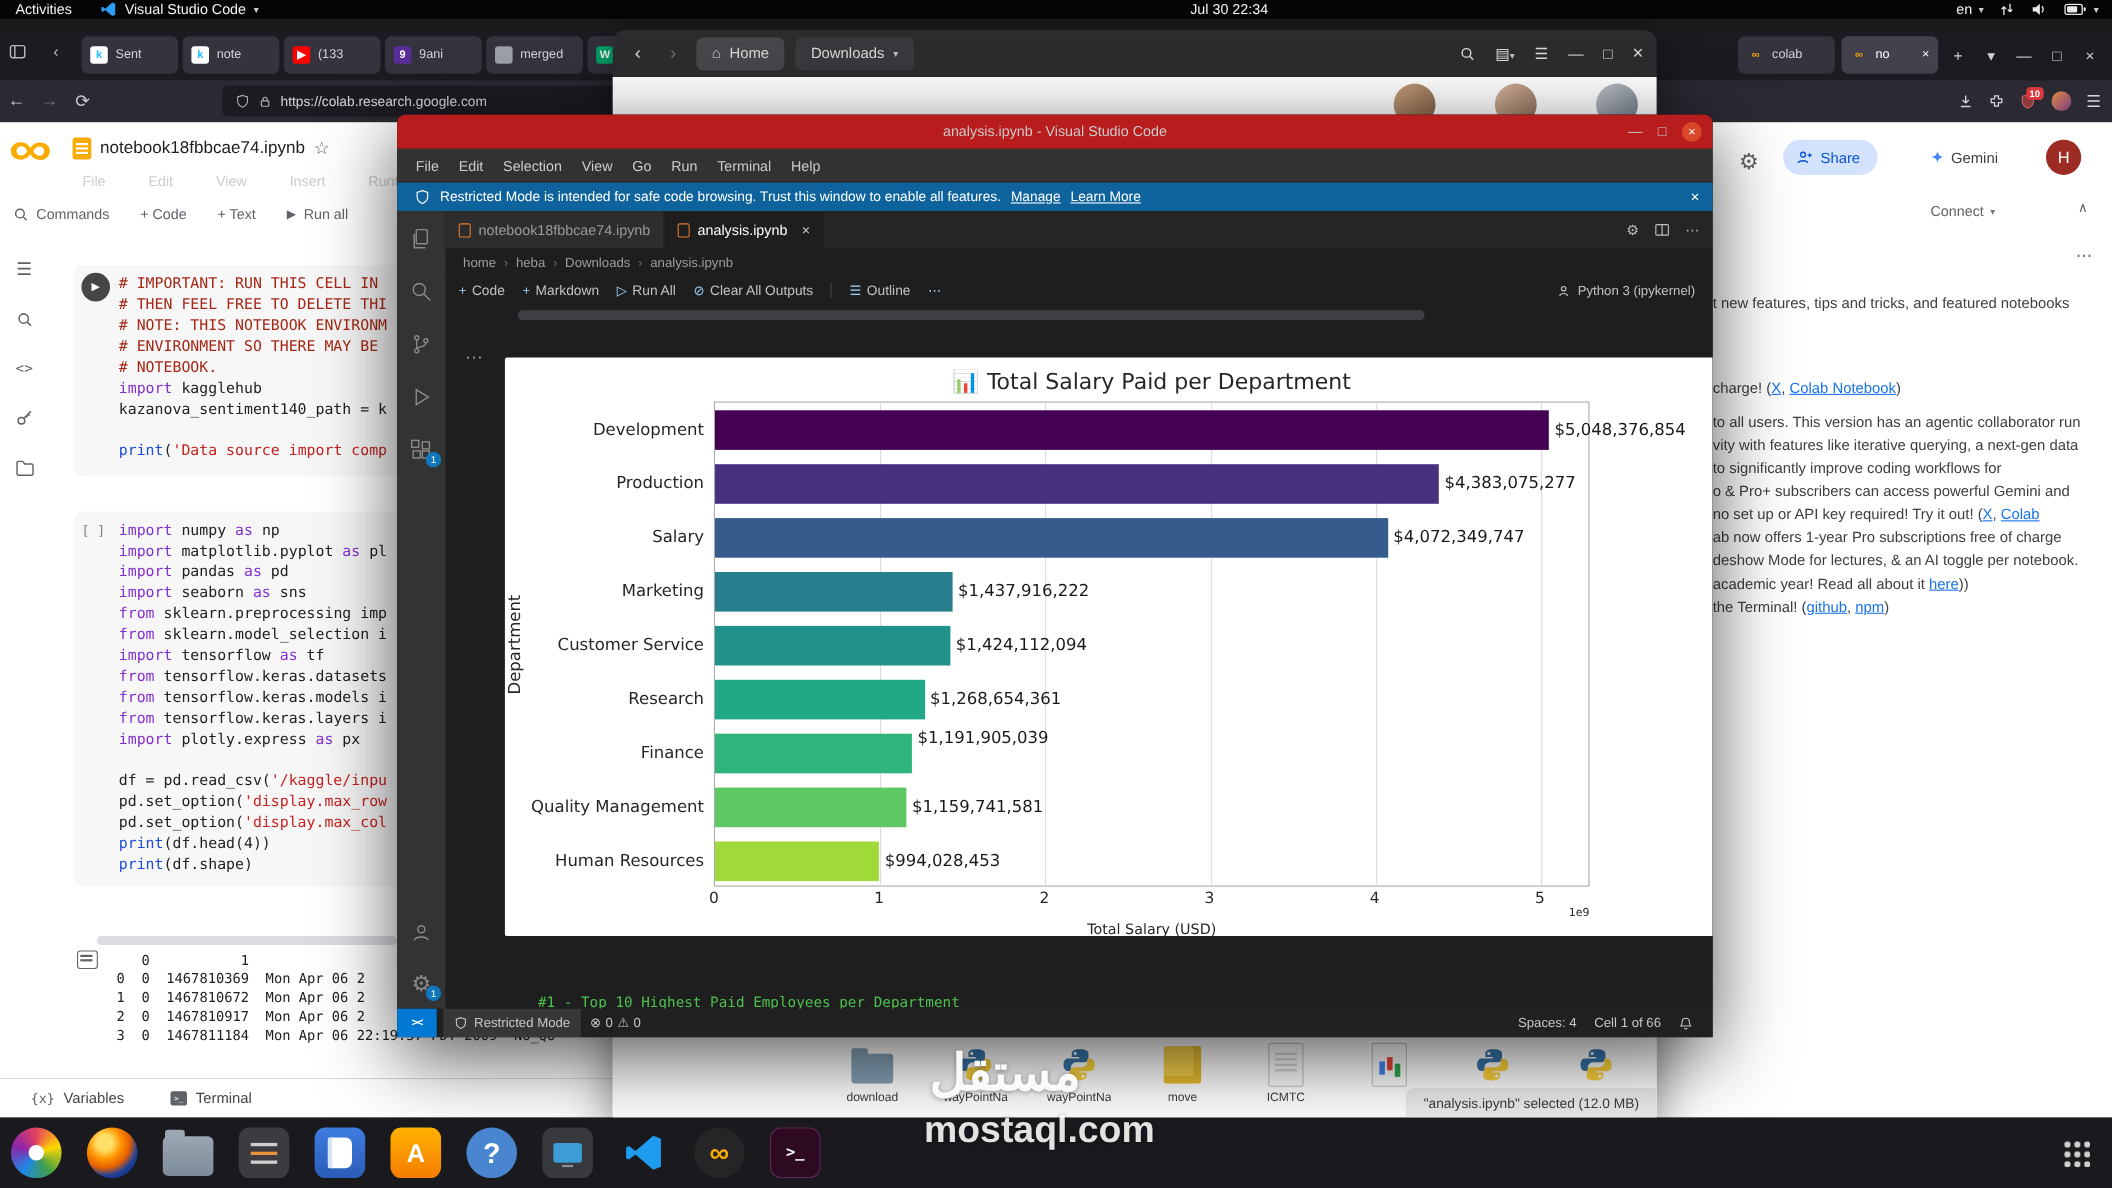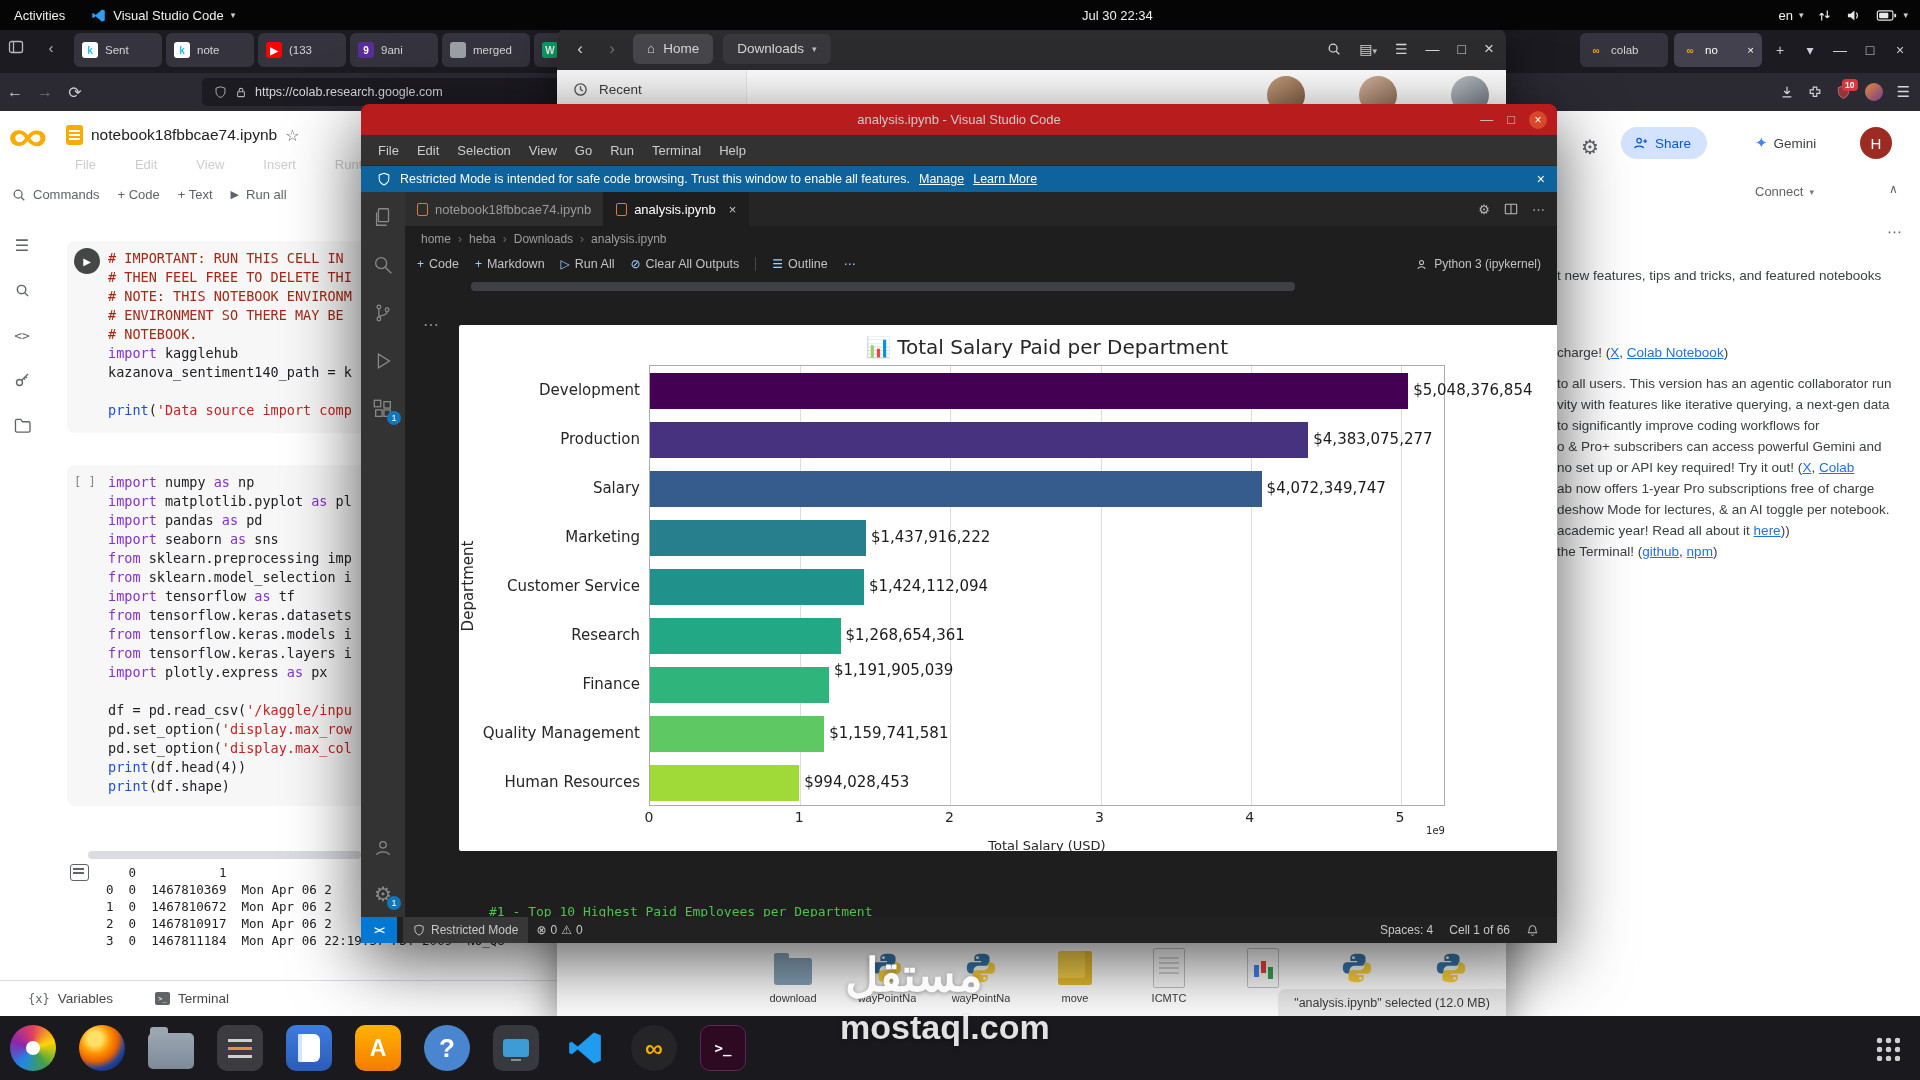--- a/index.html
+++ b/index.html
@@ -1,20 +1,20 @@
 <!DOCTYPE html>
 <html><head>
 <meta charset="utf-8">
 <style>
 *{margin:0;padding:0;box-sizing:border-box}
 html,body{width:1920px;height:1080px;overflow:hidden;background:#111;font-family:"Liberation Sans",sans-serif}
 .screen{position:relative;width:1920px;height:1080px;background:#1b1b1b;overflow:hidden}
 
 
-.topbar{position:absolute;left:0;top:0;width:1920px;height:30px;background:#050505;color:#f2f2f2;font-size:13px;display:flex;align-items:center;z-index:11}
+.topbar{position:absolute;left:0;top:0;width:1920px;height:17px;background:#050505;color:#f2f2f2;font-size:13px;display:flex;align-items:center;z-index:11}
 .tb-left{display:flex;align-items:center;gap:26px;padding-left:14px}
 .tb-item{display:flex;align-items:center;gap:6px;cursor:default}
 .tb-app{gap:7px}
 .tb-clock{position:absolute;left:1082px}
 .tb-right{position:absolute;right:12px;display:flex;align-items:center;gap:15px}
 .chev{font-size:9px;opacity:.85}
 
 
 .btabrow{position:absolute;left:0;top:27px;width:1920px;height:46px;background:#1c1b22;z-index:2}
 .bicon{position:absolute;top:12px;color:#b9b8c0;font-size:15px;width:22px;text-align:center}
@@ -38,21 +38,21 @@
 
 
 .page{position:absolute;left:0;top:111px;width:1920px;height:905px;background:#fff;z-index:1}
 .colab-logo{position:absolute;left:8px;top:0;font-size:44px;font-weight:bold;color:#f9ab00;transform:scaleX(1.25);transform-origin:left}
 .colab-titlerow{position:absolute;left:66px;top:14px;display:flex;align-items:center;gap:8px}
 .nbdoc-ic{width:17px;height:20px;background:#f9ab00;border-radius:3px;position:relative}
 .nbdoc-ic::after{content:"";position:absolute;left:3px;top:5px;width:11px;height:2px;background:#fff;box-shadow:0 4px 0 #fff,0 8px 0 #fff}
 .colab-title{font-size:15.5px;color:#202124}
 .colab-star{font-size:16px;color:#5f6368}
 .colab-menus{position:absolute;left:66px;top:46px;display:flex;gap:21px;font-size:13.5px;color:#202124}
-.colab-toolbar{position:absolute;left:12px;top:76px;display:flex;gap:18px;align-items:flex-start;font-size:13px;color:#5f6368}
+.colab-toolbar{position:absolute;left:12px;top:76px;display:flex;gap:28px;align-items:flex-start;font-size:13px;color:#5f6368}
 .ct-item{display:flex;align-items:center;gap:7px}
 .colab-rail{position:absolute;left:0;top:124px;width:44px;display:flex;flex-direction:column;gap:25px;align-items:center;color:#5f6368;font-size:16px}
 .rail-ic{height:20px;display:flex;align-items:center;justify-content:center}
 .code-mono{font-family:"DejaVu Sans Mono",monospace}
 .colab-cell{position:absolute;left:67px;width:294px;background:#f7f7f8;border-radius:8px 0 0 8px;overflow:hidden}
 #cell1{top:130px;height:192px}
 #cell2{top:354px;height:341px}
 .cell-play{position:absolute;left:7px;top:7px;width:26px;height:26px;border-radius:50%;background:#444746;color:#fff;display:flex;align-items:center;justify-content:center;font-size:10px}
 .cell-bracket{position:absolute;left:7px;top:10px;font:12px "DejaVu Sans Mono",monospace;color:#80868b}
 .cell-code{position:absolute;left:41px;top:8px;right:0;font:13.5px/19px "DejaVu Sans Mono",monospace;color:#202124;white-space:pre;overflow:hidden}
@@ -433,29 +433,20 @@
             </svg>
           </span>
         <span><span>▤</span><span class="chev">▾</span></span>
         <span>☰</span>
         <span>—</span>
         <span>□</span>
         <span style="font-size:17px">×</span>
       </div>
     </div>
     <div class="fm-body">
-      <div class="fm-sidebar">
-        <div class="fm-side-item">
-          <svg width="15" height="15" viewBox="0 0 16 16" fill="none" stroke="#555" stroke-width="1.4">
-              <circle cx="8" cy="8" r="6"></circle>
-              <path d="M8 4.5V8l2.5 1.5"></path>
-            </svg>
-          <span>Recent</span>
-        </div>
-      </div>
       <div class="fm-thumb" style="left:710px;background:linear-gradient(135deg,#caa27e,#7a5a42)"></div>
       <div class="fm-thumb" style="left:802px;background:linear-gradient(135deg,#d9b7a0,#8a6a55)"></div>
       <div class="fm-thumb" style="left:894px;background:linear-gradient(135deg,#c0c4c8,#6f7a85)"></div>
       <div id="fm-files">
           <div class="file">
             <div class="fic fic-folder"></div>
             <div class="flabel">download</div>
           </div>
           <div class="file">
             <div class="fic fic-python">

